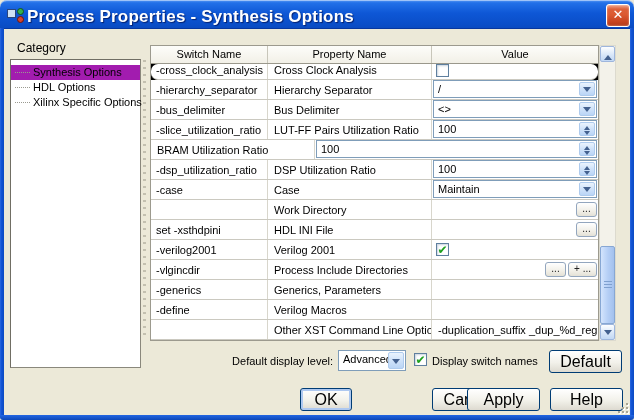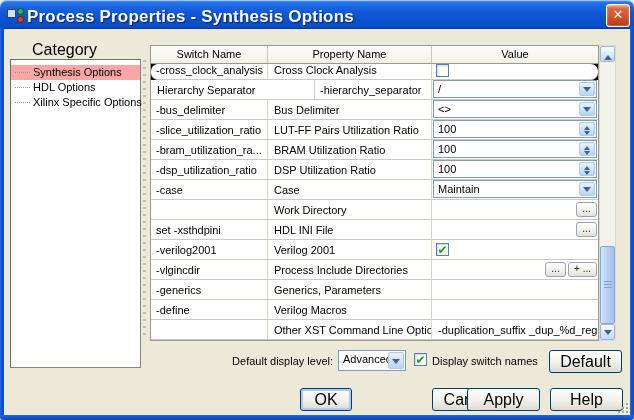--- a/index.html
+++ b/index.html
@@ -29,29 +29,29 @@
   }
   .close-btn{
     position:absolute;left:606px;top:4px;width:22px;height:21px;border-radius:3px;
     border:1px solid #FFFFFF;
     background:linear-gradient(180deg,#F0A58C 0%,#E2684099 20%,#DC5A31 45%,#C7431F 80%,#B03A1A 100%),#D45531;
     background-color:#D45531;
     color:#fff;text-align:center;line-height:19px;font-size:13px;font-weight:bold;
     box-shadow:inset 0 0 2px rgba(255,255,255,.6);cursor:default;
   }
   
-  .cat-label{position:absolute;left:32px;top:41px;font-size:16px;}
+  .cat-label{position:absolute;left:17px;top:41px;font-size:12px;}
   .tree{
     position:absolute;left:10px;top:59px;width:131px;height:309px;background:#fff;
     border:1px solid #8A887C;border-top-color:#706E64;border-left-color:#706E64;
     box-sizing:border-box;padding-top:5px;
   }
   .tree-item{position:relative;height:15px;line-height:15px;padding-left:22px;white-space:nowrap;cursor:default;}
   .tree-item .branch{position:absolute;left:4px;top:7px;width:15px;border-top:1px dotted #9A9A90;}
-  .tree-item.sel{background:#fca5a5;}
+  .tree-item.sel{background:#a21caf;}
   .splitter{
     position:absolute;left:143px;top:60px;width:3px;height:280px;
     background:repeating-linear-gradient(180deg,#B9B6A6 0 2px,transparent 2px 7px);
     opacity:.8;
   }
   
   .grid{
     position:absolute;left:150px;top:45px;width:449px;height:296px;background:#000000;
     border:1px solid #9C9A8E;box-sizing:border-box;overflow:hidden;
   }
@@ -176,22 +176,22 @@
   </div>
   <div class="gbody">
       <div class="row clipped">
         <div class="cell c1">-cross_clock_analysis</div>
         <div class="cell c2">Cross Clock Analysis</div>
         <div class="cell c3">
           <div class="cb"></div>
         </div>
       </div>
       <div class="row">
+        <div class="cell c1">-hierarchy_separator</div>
         <div class="cell c2">Hierarchy Separator</div>
-        <div class="cell c1">-hierarchy_separator</div>
         <div class="cell c3">
           <div class="editor">
             <span class="val">/</span>
             <div class="cbtn">
               <div class="arr-down"></div>
             </div>
           </div>
         </div>
       </div>
       <div class="row">
@@ -217,21 +217,20 @@
                 <div class="arr-up-s"></div>
               </div>
               <div class="half dn">
                 <div class="arr-dn-s"></div>
               </div>
             </div>
           </div>
         </div>
       </div>
       <div class="row">
-        <div class="cell c1">-bram_utilization_ra...</div>
         <div class="cell c2">BRAM Utilization Ratio</div>
         <div class="cell c3">
           <div class="editor">
             <span class="val">100</span>
             <div class="sbtn">
               <div class="half up">
                 <div class="arr-up-s"></div>
               </div>
               <div class="half dn">
                 <div class="arr-dn-s"></div>

